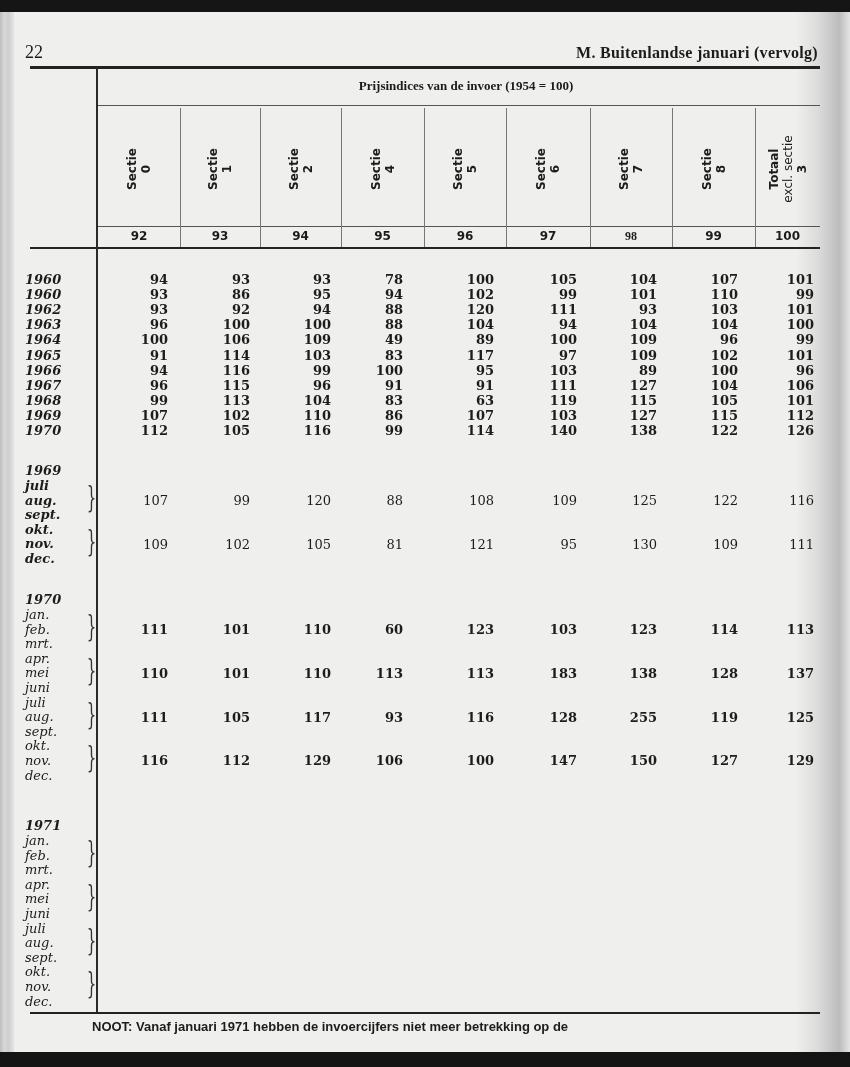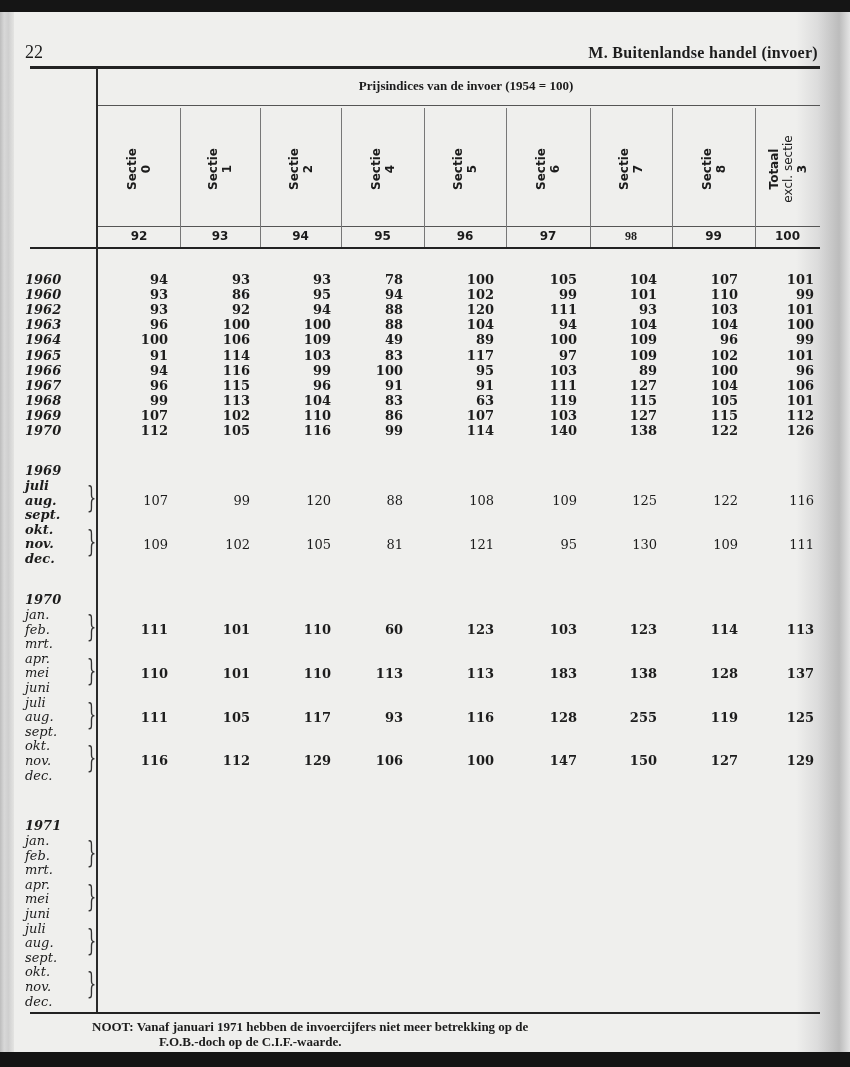--- a/index.html
+++ b/index.html
@@ -34,34 +34,34 @@
   .code { position:absolute; top:229px; height:18px; text-align:center;
     font-family:"DejaVu Sans", sans-serif; font-size:12px; font-weight:bold; }
 
   .ylabel { position:absolute; left:25px; font-style:italic; font-weight:bold; font-size:13px; line-height:15px; font-family:"DejaVu Serif", serif; }
   .mlabel { position:absolute; left:25px; font-style:italic; font-size:13px; line-height:15px; font-family:"DejaVu Serif", serif; }
   .brace { position:absolute; left:82px; font-size:30px; line-height:30px; font-family:"DejaVu Serif", serif; transform:scaleX(0.5); color:#333; }
   .row { position:absolute; left:0; height:15px; }
   .cell { position:absolute; text-align:right; font-size:13px; line-height:15px; font-family:"DejaVu Serif", serif; }
   .bold .cell { font-weight:bold; }
 
-  .note { position:absolute; left:92px; top:1019px; font-size:13px; line-height:15px; font-family:Liberation Serif, serif; font-weight:bold; }
+  .note { position:absolute; left:92px; top:1019px; font-size:13px; line-height:15px; font-family:Liberation Sans, sans-serif; font-weight:bold; }
   .note .l2 { padding-left:67px; }
 </style>
 </head>
 <body>
 
 <div class="topbar"></div>
 <div class="binding"></div>
 <div class="page"></div>
 <div class="rightedge"></div>
 <div class="bottombar"></div>
 
 <div class="pagenum">22</div>
-<div class="runhead">M. Buitenlandse handel (invoer)</div>
+<div class="runhead">M. Buitenlandse januari (vervolg)</div>
 
 <div class="rule-thick" style="left:30px;top:66px;width:790px;"></div>
 <div class="rule-thick" style="left:30px;top:247px;width:790px;height:2px;"></div>
 <div class="rule-thick" style="left:30px;top:1012px;width:790px;height:2px;"></div>
 <div class="vline" style="left:96px;top:68px;height:944px;"></div>
 <div class="hline" style="left:98px;top:105px;width:722px;"></div>
 <div class="hline" style="left:98px;top:226px;width:722px;"></div>
 
 <div class="title">Prijsindices van de invoer (1954 = 100)</div>
 
@@ -378,14 +378,13 @@
     <div class="mlabel" style="top: 979px;">nov.</div>
     <div class="mlabel" style="top: 993.6px;">dec.</div>
     <div class="brace" style="top: 837px;">}</div>
     <div class="brace" style="top: 880.8px;">}</div>
     <div class="brace" style="top: 924.6px;">}</div>
     <div class="brace" style="top: 968.4px;">}</div>
   </div>
 
 <div class="note">
   <div>NOOT:  Vanaf januari 1971 hebben de invoercijfers niet meer betrekking op de</div>
-  <div class="l2">F.O.B.-doch op de C.I.F.-waarde.</div>
 </div>
 
 </body></html>

